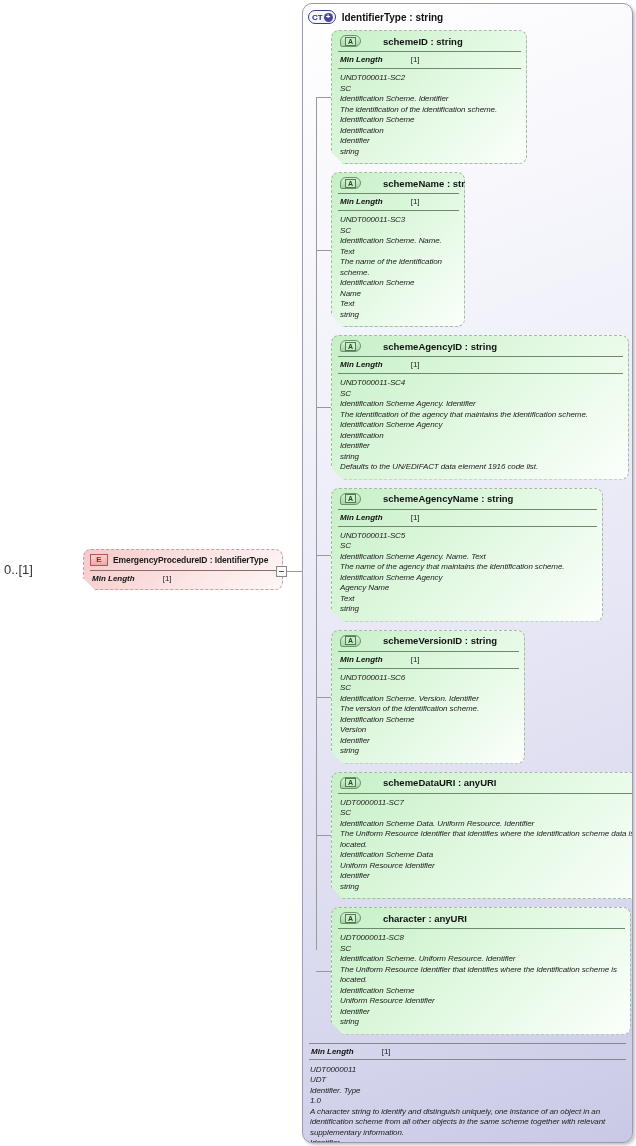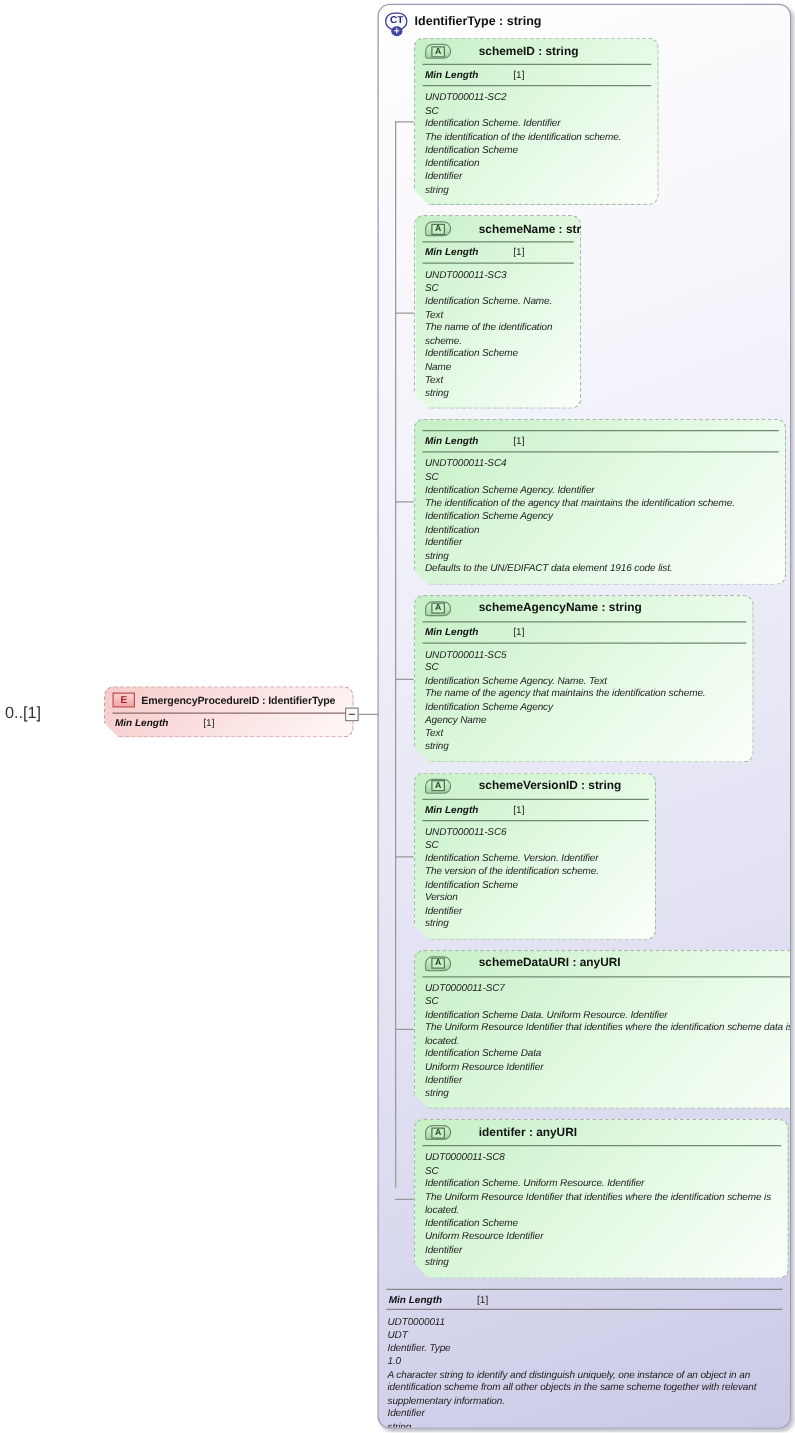--- a/index.html
+++ b/index.html
@@ -51,21 +51,21 @@
     position:absolute; left:302px; top:3px; width:331px; height:1140px;
     border:1px solid #9a9ab0; border-radius:10px;
     background:linear-gradient(160deg,#ffffff 0%, #ececf8 45%, #dcdcf0 75%, #c9c9e6 100%);
     box-shadow:2px 2px 3px rgba(120,120,140,0.45);
     overflow:hidden;
   }
   .ct-header { display:flex; align-items:center; gap:6px; padding:6px 8px 4px 5px; }
   .ct-icon {
     display:flex; align-items:center; gap:1px;
     border:1.5px solid #3b3b8c; border-radius:8px;
-    background:#f6f6ff; padding:0 2px 0 3px; height:14px;flex-direction:column;
+    background:#f6f6ff; padding:0 2px 0 3px; height:14px;
   }
   .ct-icon .ct-letters { font-size:8px; font-weight:bold; color:#2b2b7a; }
   .ct-icon .plus-circle {
     width:9px; height:9px; border-radius:50%;
     background:#4646a0; color:#fff; font-size:8px; line-height:8px;
     text-align:center; font-weight:bold;
   }
   .ct-title { font-size:10px; font-weight:bold; color:#111; }
 
   
@@ -183,20 +183,26 @@
 The name of the identification scheme.
 Identification Scheme
 Name
 Text
 string</div>
       </div>
     </div>
 
     <div class="attr-row">
       <div class="attr-box w3">
+        <div class="attr-header">
+          <div class="a-icon">
+              <span>A</span>
+            </div>
+          <div class="attr-name">schemeAgencyID : string</div>
+        </div>
         <hr class="attr-hr">
         <div class="facet-row">
           <span class="facet-label">Min Length</span>
           <span class="facet-value">[1]</span>
         </div>
         <hr class="attr-hr">
         <div class="doc">UNDT000011-SC4
 SC
 Identification Scheme Agency. Identifier
 The identification of the agency that maintains the identification scheme.
@@ -277,21 +283,21 @@
 string</div>
       </div>
     </div>
 
     <div class="attr-row">
       <div class="attr-box w7">
         <div class="attr-header">
           <div class="a-icon">
               <span>A</span>
             </div>
-          <div class="attr-name">identifer : anyURI</div>
+          <div class="attr-name">character : anyURI</div>
         </div>
         <hr class="attr-hr">
         <div class="doc">UDT0000011-SC8
 SC
 Identification Scheme. Uniform Resource. Identifier
 The Uniform Resource Identifier that identifies where the identification scheme is located.
 Identification Scheme
 Uniform Resource Identifier
 Identifier
 string</div>

